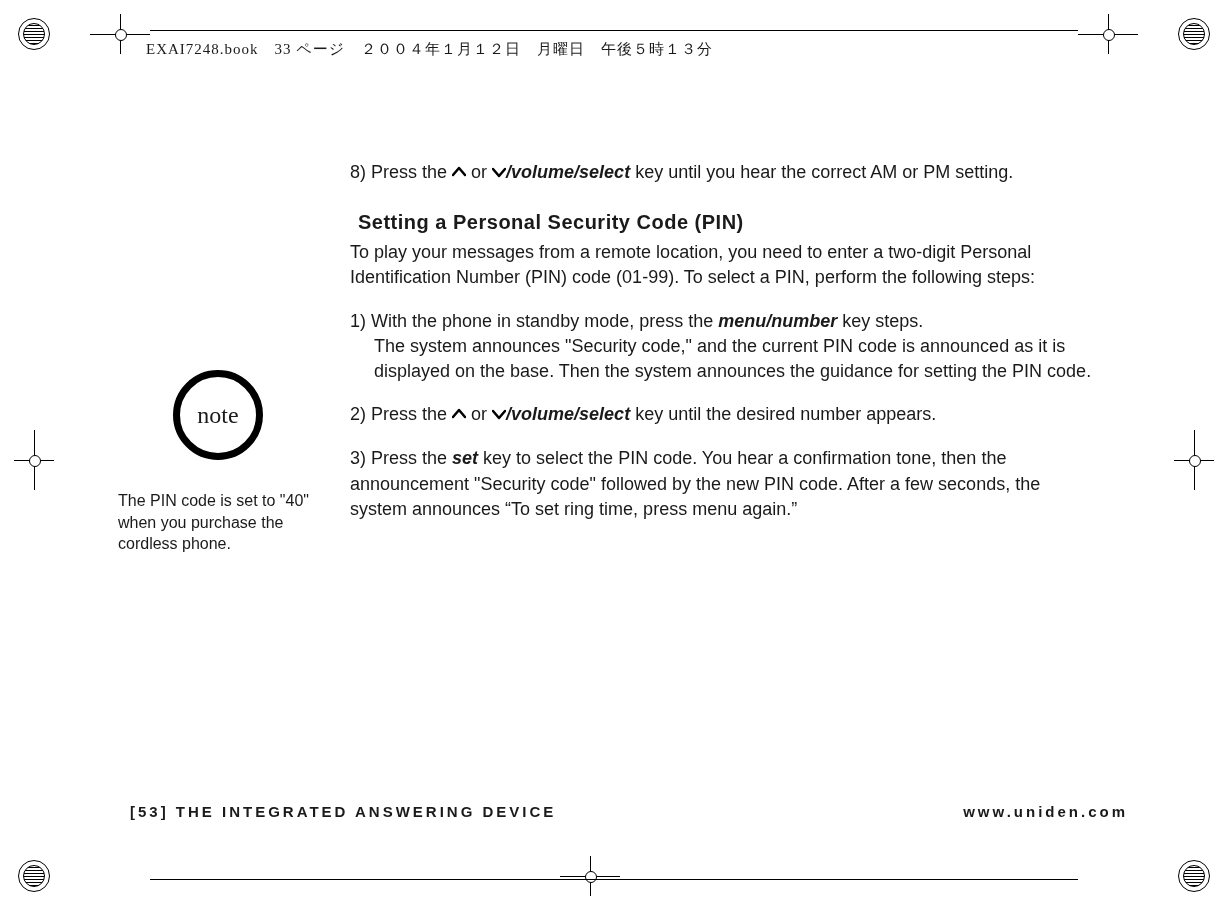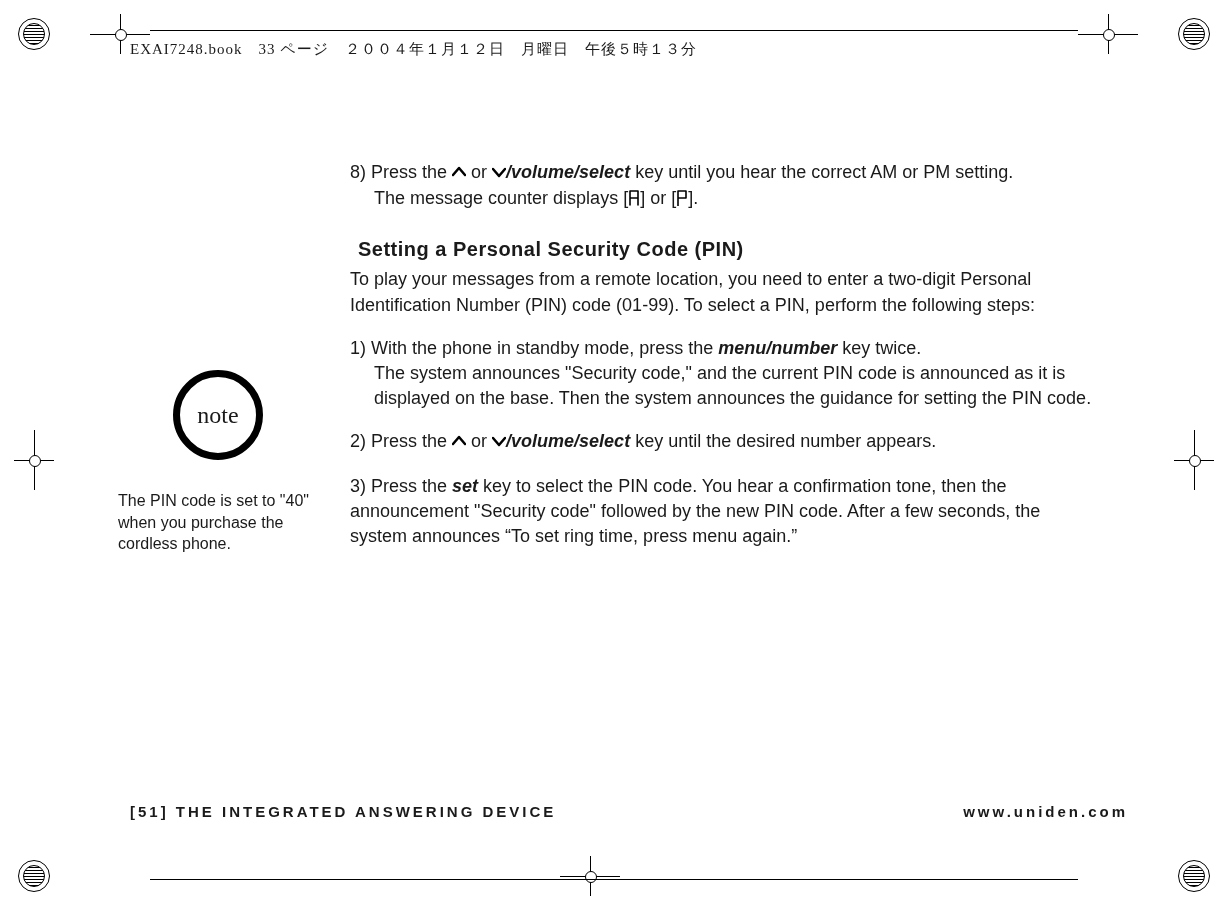--- a/index.html
+++ b/index.html
@@ -28,21 +28,21 @@
   .cross { position:absolute; width:60px; height:40px; }
   .cross .h { position:absolute; top:50%; left:0; right:0; border-top:1.5px solid #000; }
   .cross .v { position:absolute; left:50%; top:0; bottom:0; border-left:1.5px solid #000; }
   .cross .dot { position:absolute; left:50%; top:50%; width:10px; height:10px; margin:-5px 0 0 -5px; border:1.5px solid #000; border-radius:50%; background:#fff; }
 
   .thinbar { position:absolute; background:#000; }
 
   .header-line {
     position: absolute;
     top: 40px;
-    left: 130px;
+    left: 146px;
     font-family: "MS Mincho","Hiragino Mincho Pro",serif;
     font-size: 15px;
     letter-spacing: 1px;
   }
 
   .side-col {
     position: absolute;
     left: 118px;
     top: 370px;
     width: 200px;
@@ -168,49 +168,42 @@
 
 <div class="main-col">
 
 
   <p>
     <span>8) Press the </span><span class="icon-up"><svg viewBox="0 0 14 14">
           <path d="M1 10 L7 3 L13 10" fill="none" stroke="#000" stroke-width="2.5" stroke-linecap="round" stroke-linejoin="round"></path>
         </svg></span><span> or </span><span class="icon-down"><svg viewBox="0 0 14 14">
           <path d="M1 4 L7 11 L13 4" fill="none" stroke="#000" stroke-width="2.5" stroke-linecap="round" stroke-linejoin="round"></path>
         </svg></span><span class="bolditalic">/volume/select</span><span> key until you hear the correct AM or PM setting.</span><br>
-    <span class="indent" style="display:inline-block;">
-      <span>The message counter displays [</span><span class="seg-glyph"><svg viewBox="0 0 12 16">
-            <path d="M2 1h8 M10 1v7 M10 8v7 M2 1v7 M2 8v7 M2 8h8" stroke="#000" stroke-width="1.6" fill="none" stroke-linecap="round"></path>
-          </svg></span><span>] or [</span><span class="seg-glyph"><svg viewBox="0 0 12 16">
-            <path d="M2 1h8 M10 1v7 M2 1v15 M2 8h8" stroke="#000" stroke-width="1.6" fill="none" stroke-linecap="round"></path>
-          </svg></span><span>].</span>
-    </span>
   </p>
 
 
 
   <div class="section-h">Setting a Personal Security Code (PIN)</div>
   <p>To play your messages from a remote location, you need to enter a two-digit Personal Identification Number (PIN) code (01-99). To select a PIN, perform the following steps:</p>
 
   <p>
-    <span>1) With the phone in standby mode, press the </span><span class="bolditalic">menu/number</span><span> key twice.</span><br>
+    <span>1) With the phone in standby mode, press the </span><span class="bolditalic">menu/number</span><span> key steps.</span><br>
     <span class="indent" style="display:inline-block;">The system announces "Security code," and the current PIN code is announced as it is displayed on the base. Then the system announces the guidance for setting the PIN code.</span>
   </p>
 
   <p>
     <span>2) Press the </span><span class="icon-up"><svg viewBox="0 0 14 14">
           <path d="M1 10 L7 3 L13 10" fill="none" stroke="#000" stroke-width="2.5" stroke-linecap="round" stroke-linejoin="round"></path>
         </svg></span><span> or </span><span class="icon-down"><svg viewBox="0 0 14 14">
           <path d="M1 4 L7 11 L13 4" fill="none" stroke="#000" stroke-width="2.5" stroke-linecap="round" stroke-linejoin="round"></path>
         </svg></span><span class="bolditalic">/volume/select</span><span> key until the desired number appears.</span>
   </p>
 
   <p>
     <span>3) Press the </span><span class="bolditalic">set</span><span> key to select the PIN code. You hear a confirmation tone, then the announcement "Security code" followed by the new PIN code. After a few seconds, the system announces “To set ring time, press menu again.”</span>
   </p>
 
 </div>
 
 <div class="footer">
-  <span>[51] THE INTEGRATED ANSWERING DEVICE</span>
+  <span>[53] THE INTEGRATED ANSWERING DEVICE</span>
   <span class="url">www.uniden.com</span>
 </div>
 
 </body></html>

